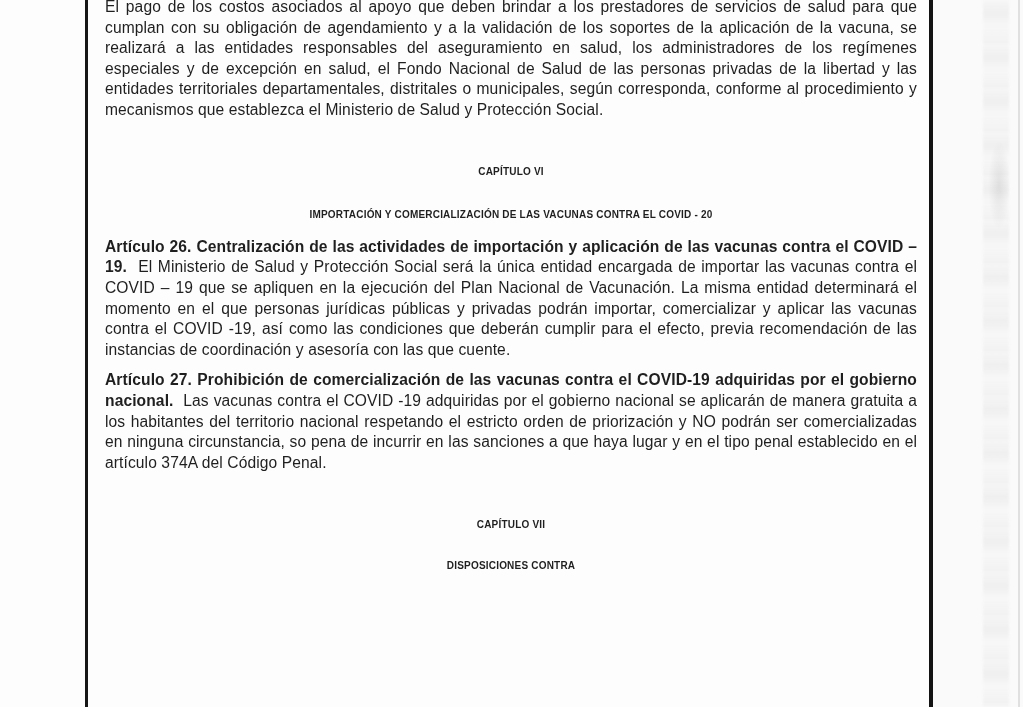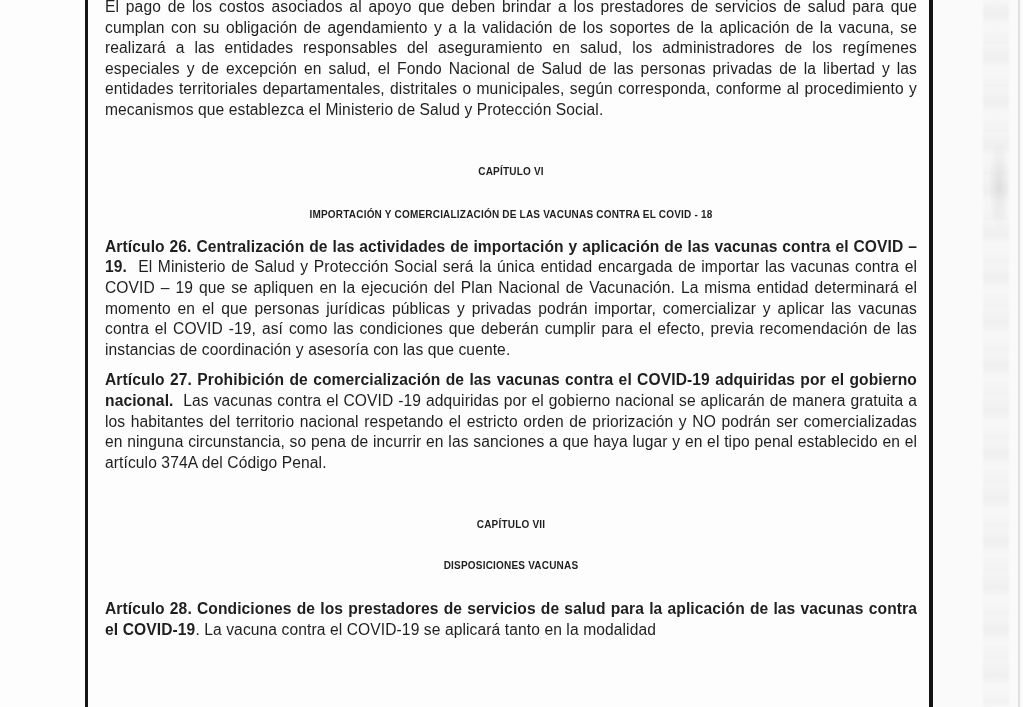--- a/index.html
+++ b/index.html
@@ -74,26 +74,25 @@
   <div class="edge-line"></div>
   <div class="border-left"></div>
   <div class="border-right"></div>
 
   <div class="content">
 
     <p class="body-par intro">El pago de los costos asociados al apoyo que deben brindar a los prestadores de servicios de salud para que cumplan con su obligación de agendamiento y a la validación de los soportes de la aplicación de la vacuna, se realizará a las entidades responsables del aseguramiento en salud, los administradores de los regímenes especiales y de excepción en salud, el Fondo Nacional de Salud de las personas privadas de la libertad y las entidades territoriales departamentales, distritales o municipales, según corresponda, conforme al procedimiento y mecanismos que establezca el Ministerio de Salud y Protección Social.</p>
 
     <div class="heading chap6-title">CAPÍTULO VI</div>
 
-    <div class="heading chap6-sub">IMPORTACIÓN Y COMERCIALIZACIÓN DE LAS VACUNAS CONTRA EL COVID - 18</div>
+    <div class="heading chap6-sub">IMPORTACIÓN Y COMERCIALIZACIÓN DE LAS VACUNAS CONTRA EL COVID - 20</div>
 
     <p class="body-par art26"><span class="lead">Artículo 26. Centralización de las actividades de importación y aplicación de las vacunas contra el COVID – 19.</span><span>&nbsp; El Ministerio de Salud y Protección Social será la única entidad encargada de importar las vacunas contra el COVID – 19 que se apliquen en la ejecución del Plan Nacional de Vacunación. La misma entidad determinará el momento en el que personas jurídicas públicas y privadas podrán importar, comercializar y aplicar las vacunas contra el COVID -19, así como las condiciones que deberán cumplir para el efecto, previa recomendación de las instancias de coordinación y asesoría con las que cuente.</span></p>
 
     <p class="body-par art27"><span class="lead">Artículo 27. Prohibición de comercialización de las vacunas contra el COVID-19 adquiridas por el gobierno nacional.</span><span>&nbsp; Las vacunas contra el COVID -19 adquiridas por el gobierno nacional se aplicarán de manera gratuita a los habitantes del territorio nacional respetando el estricto orden de priorización y NO podrán ser comercializadas en ninguna circunstancia, so pena de incurrir en las sanciones a que haya lugar y en el tipo penal establecido en el artículo 374A del Código Penal.</span></p>
 
     <div class="heading chap7-title">CAPÍTULO VII</div>
 
-    <div class="heading chap7-sub">DISPOSICIONES VACUNAS</div>
+    <div class="heading chap7-sub">DISPOSICIONES CONTRA</div>
 
-    <p class="body-par art28"><span class="lead">Artículo 28. Condiciones de los prestadores de servicios de salud para la aplicación de las vacunas contra el COVID-19</span><span>. La vacuna contra el COVID-19 se aplicará tanto en la modalidad</span></p>
 
   </div>
 </div>
 
 </body></html>

